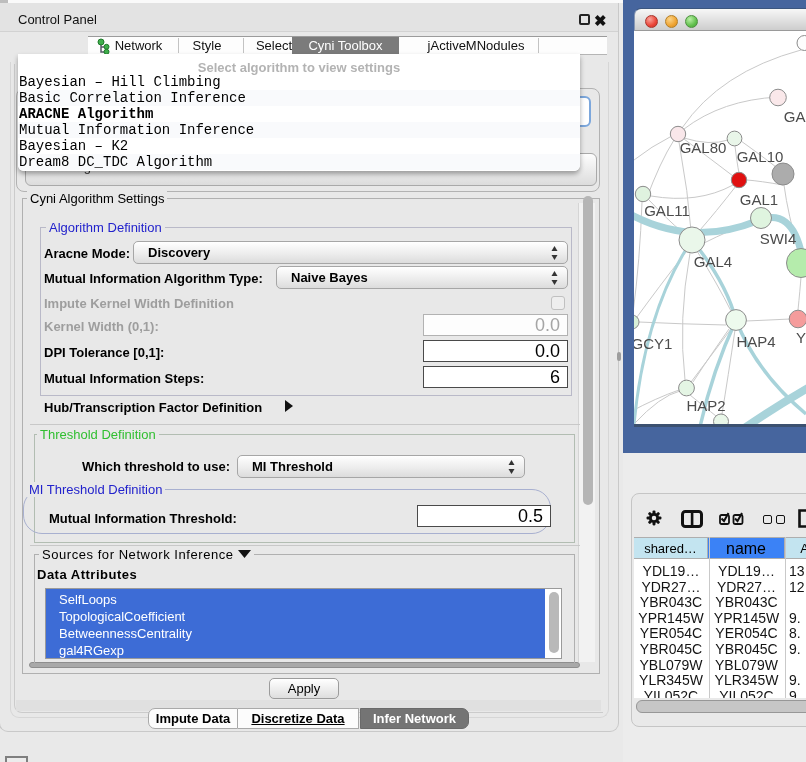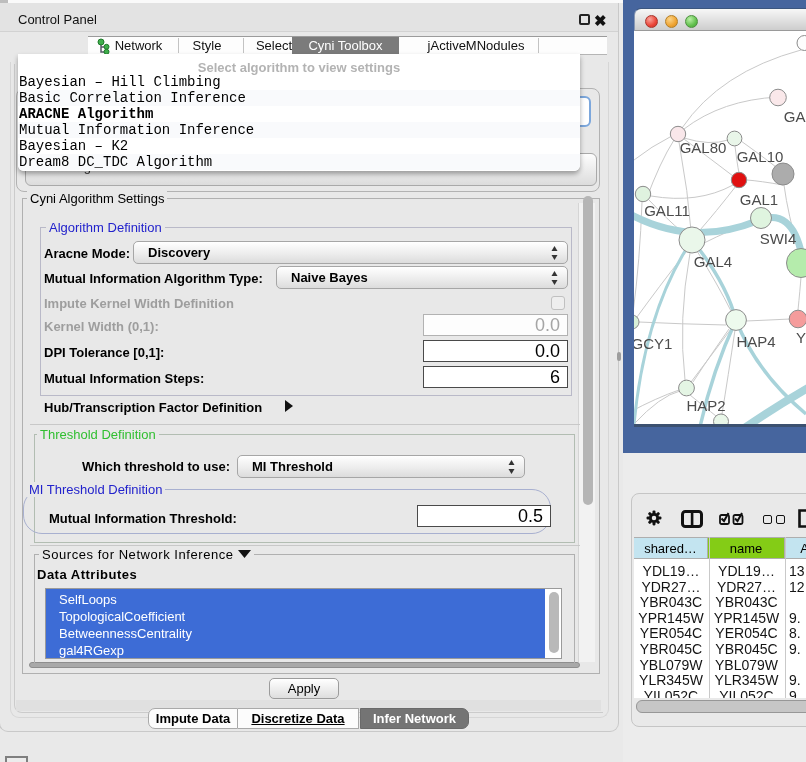--- a/index.html
+++ b/index.html
@@ -292,22 +292,22 @@
       <path d="M16 7.5 L18.5 10 L23 2" stroke="#111" stroke-width="2" fill="none"></path>
     </svg>
     <div style="position:absolute;left:131px;top:21px;width:7px;height:7px;border:1.7px solid #111;border-radius:2px;"></div>
     <div style="position:absolute;left:144px;top:21px;width:7px;height:7px;border:1.7px solid #111;border-radius:2px;"></div>
     <svg style="position:absolute;left:166px;top:15px;" width="18" height="19" viewBox="0 0 18 19">
       <path d="M1.5 1.5 H9 L14.5 7 V17.5 H1.5 Z" fill="none" stroke="#111" stroke-width="2.6"></path>
     </svg>
     <div style="position:absolute;left:2px;top:43px;width:179px;height:161px;background:#fff;overflow:hidden;">
       <div style="position:absolute;left:0;top:0;width:74px;height:22px;background:#c3e4f0;border:1px solid #aeaeae;border-left:none;
         text-align:center;font-size:13px;line-height:22px;box-sizing:border-box;">shared…</div>
-      <div style="position:absolute;left:74px;top:0;width:77px;height:22px;background:#84cc16;border:1px solid #aeaeae;border-left:none;
-        text-align:center;font-size:13px;line-height:22px;box-sizing:border-box;">name</div>
+      <div style="position:absolute;left:74px;top:0;width:77px;height:22px;background:#3b82f6;border:1px solid #aeaeae;border-left:none;
+        text-align:center;font-size:16px;line-height:22px;box-sizing:border-box;">name</div>
       <div style="position:absolute;left:151px;top:0;width:40px;height:22px;background:#c3e4f0;border:1px solid #aeaeae;border-left:none;
         text-align:center;font-size:13px;line-height:22px;box-sizing:border-box;">A</div>
       <div style="position:absolute;left:0;top:27px;font-size:14px;color:#141414;">
         <div style="position:absolute;left:0;width:74px;text-align:center;white-space:pre;line-height:15.6px;">YDL19…
 YDR27…
 YBR043C
 YPR145W
 YER054C
 YBR045C
 YBL079W

